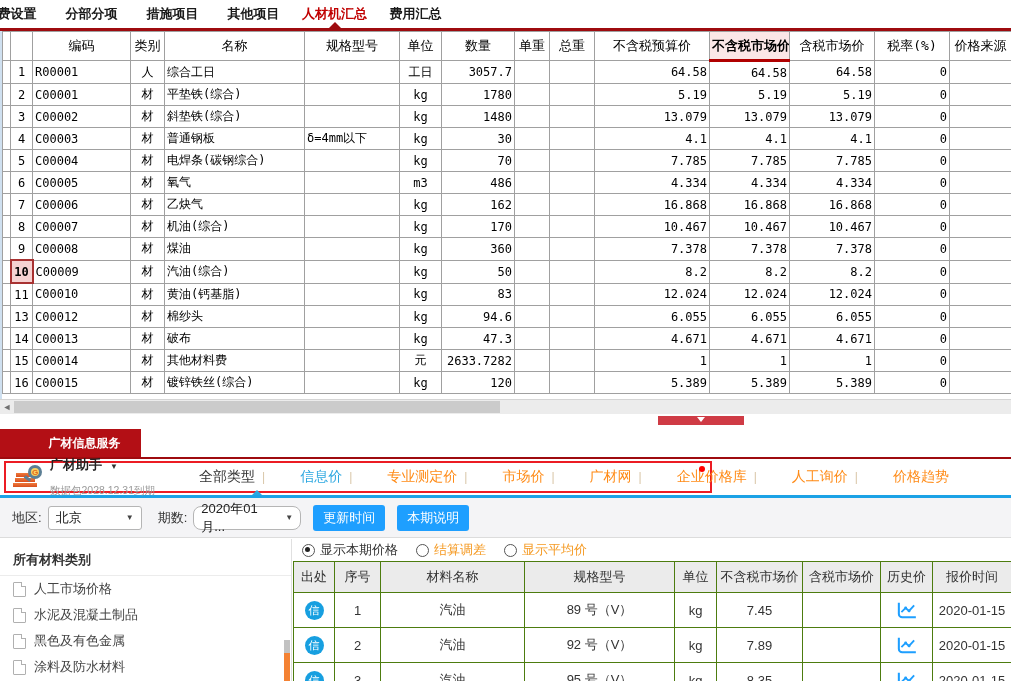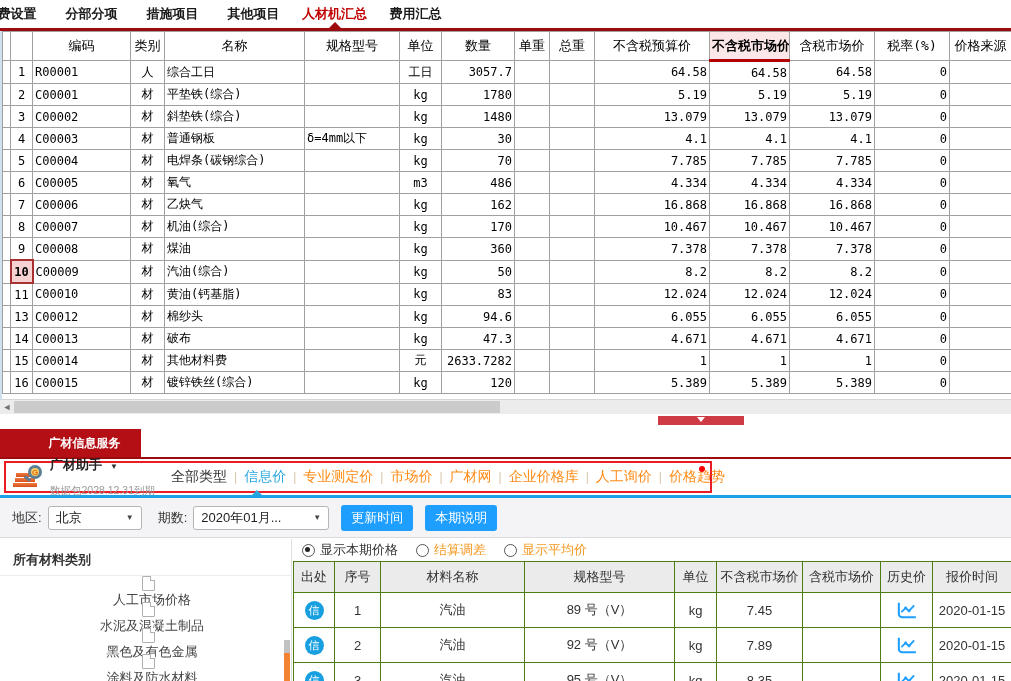--- a/index.html
+++ b/index.html
@@ -43,38 +43,38 @@
   .b2{left:0;top:17px;width:26px;}
   .b3{left:3px;top:7px;width:18px;}
   .lens{position:absolute;right:0;top:0;width:14px;height:14px;border:3px solid #5c7f95;border-radius:50%;background:#f8d260;box-sizing:border-box;font-size:8px;font-weight:bold;color:#e2681f;text-align:center;line-height:9px;}
   .lens-handle{position:absolute;right:11px;top:12px;width:7px;height:3px;background:#5c7f95;transform:rotate(35deg);}
   .h-names{margin-left:8px;flex:none;}
   .h-name{font-size:13px;font-weight:600;color:#222;white-space:nowrap;}
   .h-caret{font-size:8px;color:#333;margin-left:8px;}
   .h-exp{font-size:10.5px;color:#9b9b9b;margin-top:10px;white-space:nowrap;}
   .h-nav{display:flex;align-items:center;margin-left:16px;font-size:14px;white-space:nowrap;}
   .nav-sep{color:#d9c6a8;font-size:12px;margin:0 7px;}
-  .nav-item{cursor:pointer;}
+  .nav-item{cursor:pointer;margin-left:28px;}
   .nav-plain{color:#333;}
   .nav-active{color:#2ba7e0;}
   .nav-orange{color:#ff8b17;}
   .red-dot{position:absolute;right:5px;top:3px;width:6px;height:6px;border-radius:50%;background:#f00;}
   .nav-pointer{position:absolute;left:252px;bottom:0;width:0;height:0;border-left:5px solid transparent;border-right:5px solid transparent;border-bottom:5px solid #2ba7e0;}
   
   .filter-row{position:absolute;left:0;top:498px;width:1011px;height:40px;box-sizing:border-box;background:#f4f4f6;border-bottom:1px solid #dcdcdc;display:flex;align-items:center;padding-left:12px;}
   .f-label{font-size:13px;color:#333;margin-right:6px;}
   .f-select{height:24px;box-sizing:border-box;border:1px solid #b5b5b5;border-radius:3px;background:#fff;display:flex;align-items:center;justify-content:space-between;padding:0 7px;font-size:13px;color:#222;}
   .f-select .caret{font-size:8px;color:#444;margin-left:8px;}
   .sel-region{width:94px;margin-right:16px;}
-  .sel-period{width:136px;}
+  .sel-period{width:108px;border-radius:8px;}
   .f-btn{height:26px;box-sizing:border-box;margin-left:12px;padding:0 10px;background:#1e9fff;border:none;border-radius:3px;color:#fff;font-size:13px;line-height:26px;cursor:pointer;font-family:"Liberation Sans",sans-serif;}
   
   .sidebar{position:absolute;left:0;top:539px;width:292px;height:142px;box-sizing:border-box;background:#fff;border-right:1px solid #e0e0e0;overflow:hidden;}
   .sb-title{padding:12px 0 6px 13px;font-size:13px;font-weight:bold;color:#333;border-bottom:1px solid #ececec;}
-  .sb-item{height:26px;display:flex;align-items:center;padding-left:13px;font-size:13px;color:#444;cursor:pointer;flex-direction:column;}
+  .sb-item{height:26px;display:flex;align-items:center;padding-left:13px;font-size:13px;color:#444;cursor:pointer;}
   .doc-icon{position:relative;width:11px;height:13px;border:1px solid #b0b0b0;border-radius:1px;background:#fff;margin-right:8px;flex:none;}
   .doc-icon::after{content:"";position:absolute;right:-1px;top:-1px;width:4px;height:4px;background:#fff;border-left:1px solid #b0b0b0;border-bottom:1px solid #b0b0b0;}
   .sb-thumb-gray{position:absolute;right:1px;top:101px;width:6px;height:13px;background:#c2c2c2;}
   .sb-thumb-orange{position:absolute;right:1px;top:114px;width:6px;height:28px;background:#f48233;}
   .pricearea{position:absolute;left:293px;top:539px;width:718px;height:142px;background:#fff;overflow:hidden;}
   .radio-row{height:22px;display:flex;align-items:center;padding-left:9px;font-size:13px;}
   .radio{position:relative;width:13px;height:13px;border:1px solid #555;border-radius:50%;box-sizing:border-box;margin-right:5px;flex:none;background:#fff;}
   .radio.checked::after{content:"";position:absolute;left:2px;top:2px;width:5px;height:5px;border-radius:50%;background:#222;}
   .radio-label{margin-right:18px;}
   table.ptable{border-collapse:collapse;table-layout:fixed;width:718px;font-size:13px;color:#333;}

